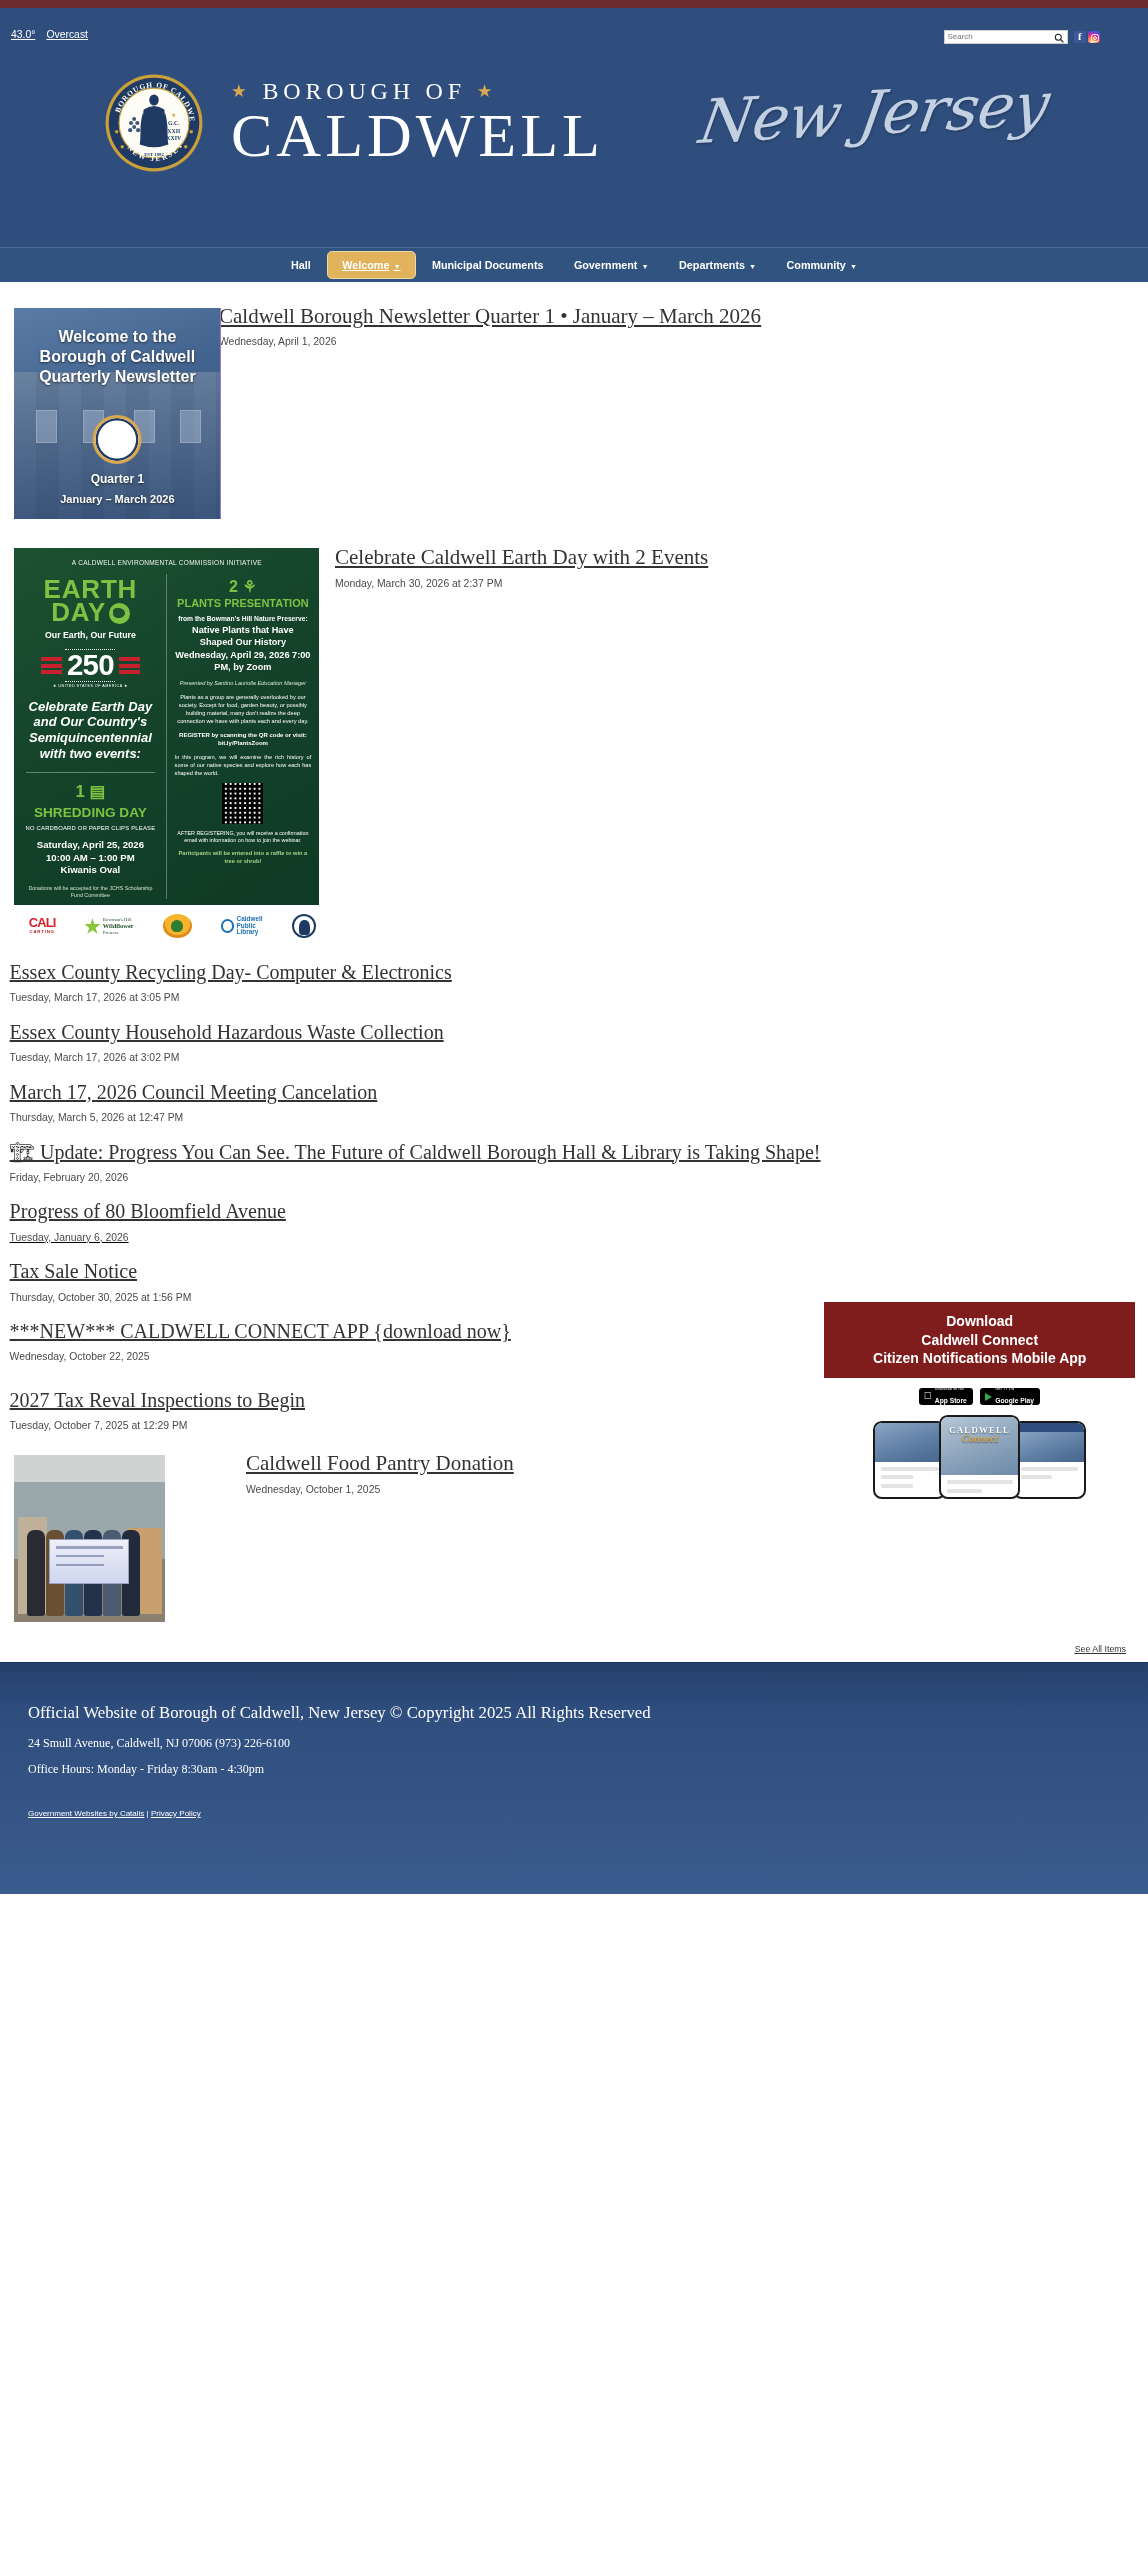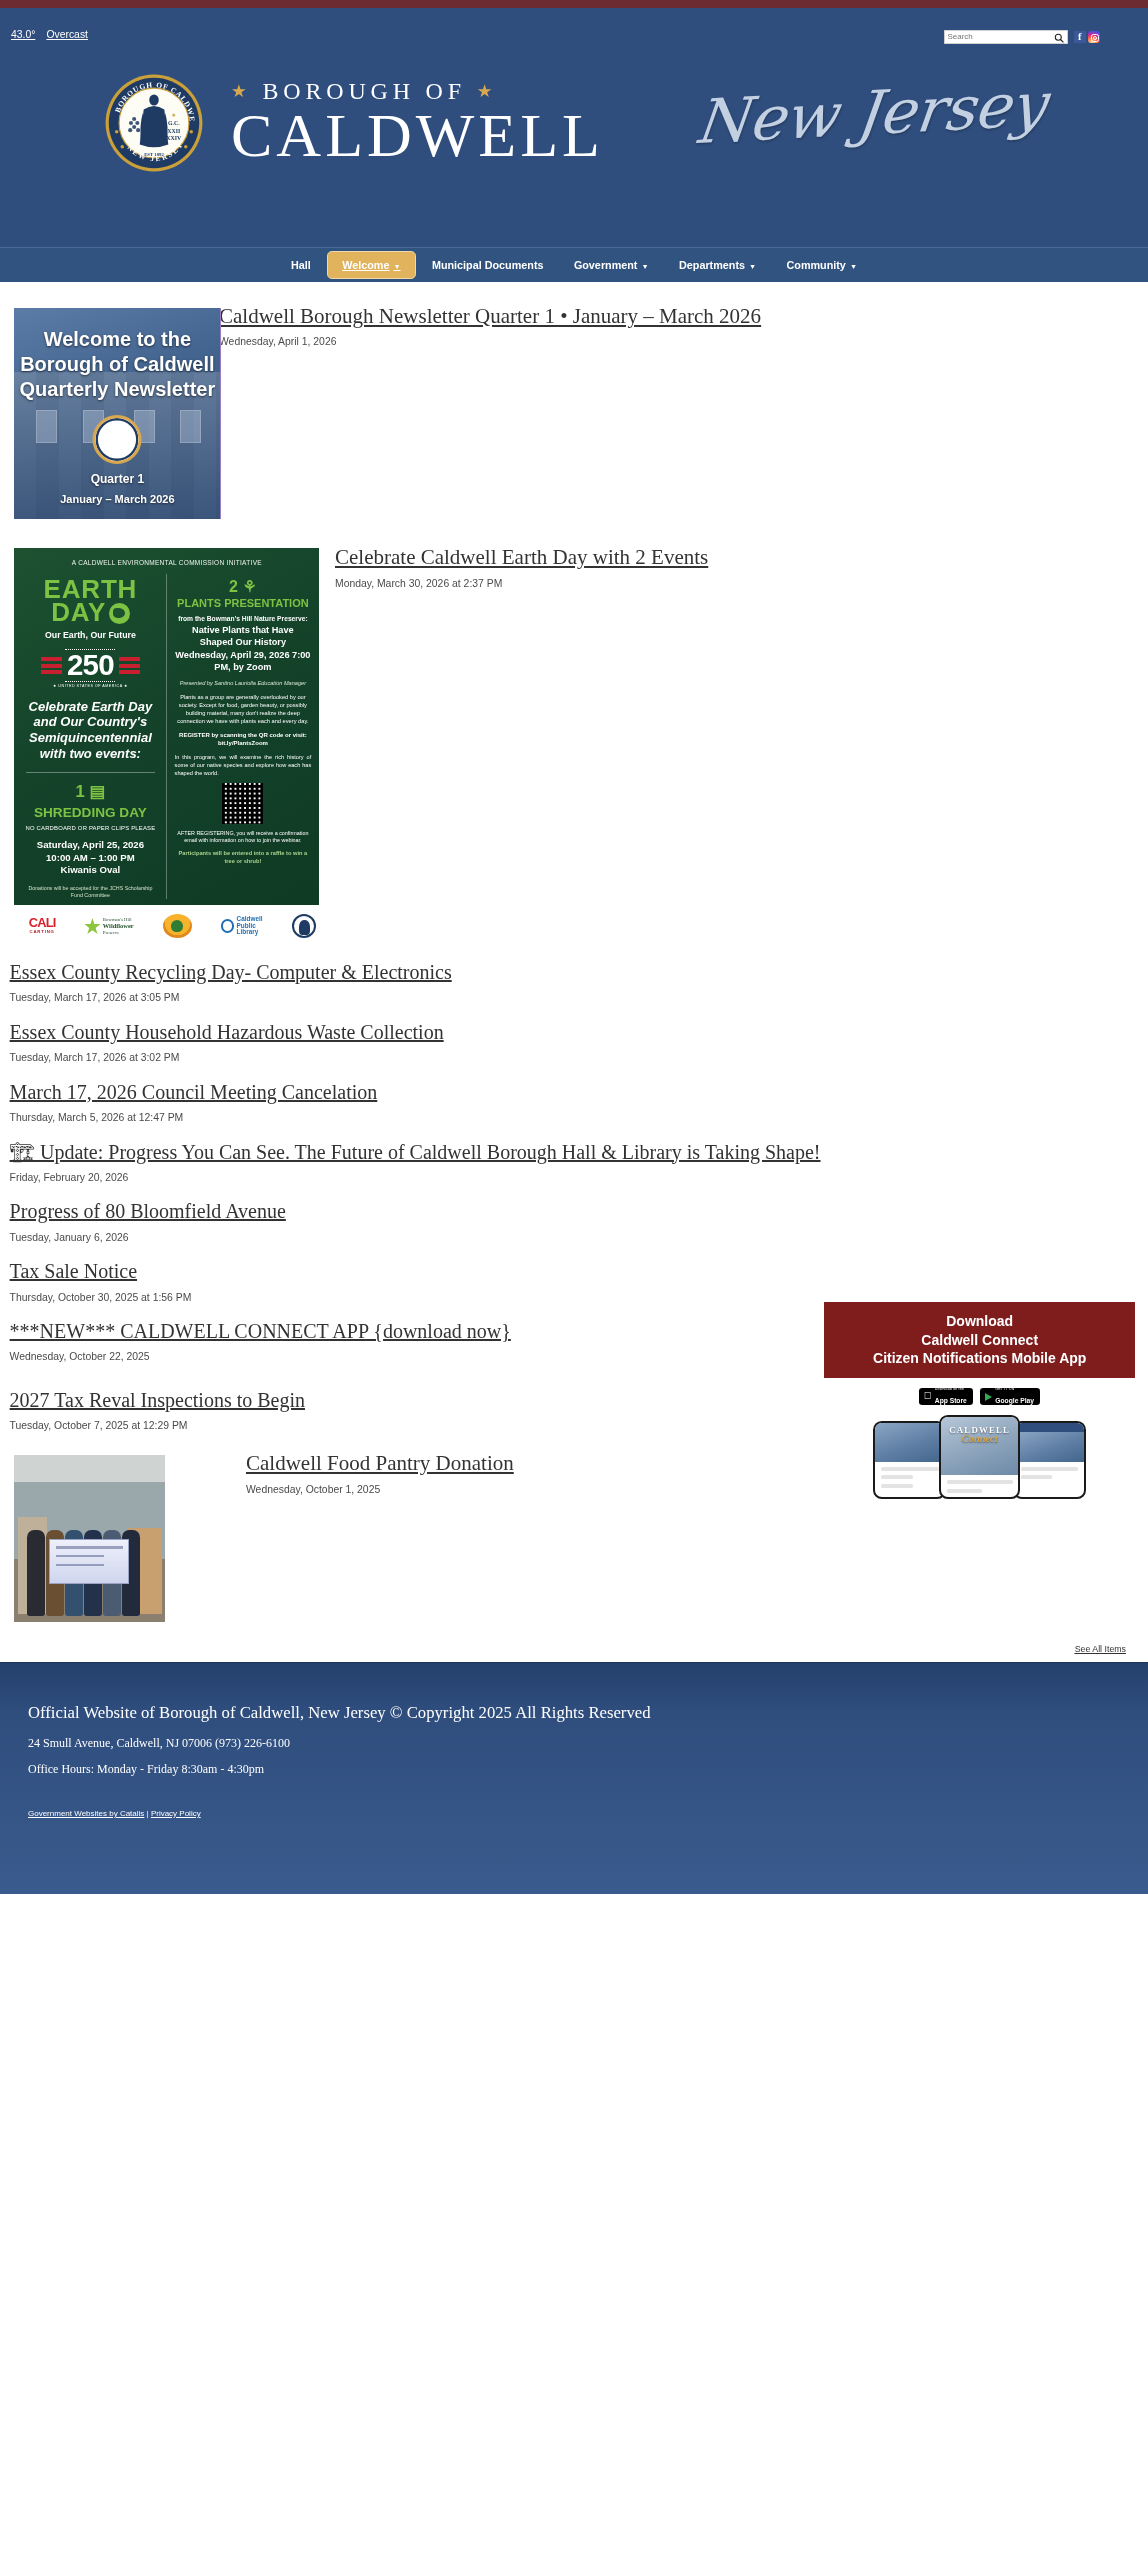--- a/index.html
+++ b/index.html
@@ -140,21 +140,21 @@
     background:
       linear-gradient(180deg, rgba(120,140,165,.55), rgba(60,85,120,.75)),
       repeating-linear-gradient(90deg, rgba(255,255,255,.06) 0 22px, rgba(0,0,0,.07) 22px 45px);
   }
   .nl-thumb .win {
     position:absolute; width:21px; height:33px;
     background:rgba(200,215,235,.35); border:0.8px solid rgba(255,255,255,.2);
   }
   .nl-txt {
     position:absolute; left:0; right:0; top:19px; text-align:center;
-    color:#ffffff; font-weight:bold; font-size:20px; line-height:1.25;
+    color:#ffffff; font-weight:bold; font-size:16px; line-height:1.25;
     text-shadow:0 0.8px 2.4px rgba(0,0,0,.6);
     font-family:"Liberation Sans", sans-serif;
   }
   .nl-q {
     position:absolute; left:0; right:0; bottom:33px; text-align:center;
     color:#ffffff; font-weight:bold; font-size:12px;
     text-shadow:0 0.8px 2.4px rgba(0,0,0,.6);
   }
   .nl-d {
     position:absolute; left:0; right:0; bottom:13.6px; text-align:center;
@@ -577,21 +577,21 @@
     <div class="plainitem" style="margin-top:16.7px;">
       <a class="news-title">March 17, 2026 Council Meeting Cancelation</a>
       <div class="news-date">Thursday, March 5, 2026 at 12:47 PM</div>
     </div>
 
     <div class="plainitem" style="margin-top:16.7px;">
       <a class="news-title">🏗 Update: Progress You Can See. The Future of Caldwell Borough Hall &amp; Library is Taking Shape!</a>
       <div class="news-date">Friday, February 20, 2026</div>
     </div>
 
-    <div class="plainitem" style="margin-top:16.7px;">
+    <div class="plainitem" style="margin-top:16.7px;text-decoration:underline;">
       <a class="news-title">Progress of 80 Bloomfield Avenue</a>
       <div class="news-date">Tuesday, January 6, 2026</div>
     </div>
 
     <div class="plainitem" style="margin-top:16.7px;">
       <a class="news-title">Tax Sale Notice</a>
       <div class="news-date">Thursday, October 30, 2025 at 1:56 PM</div>
     </div>
 
     <div class="plainitem" style="margin-top:16.7px;position:relative;">

